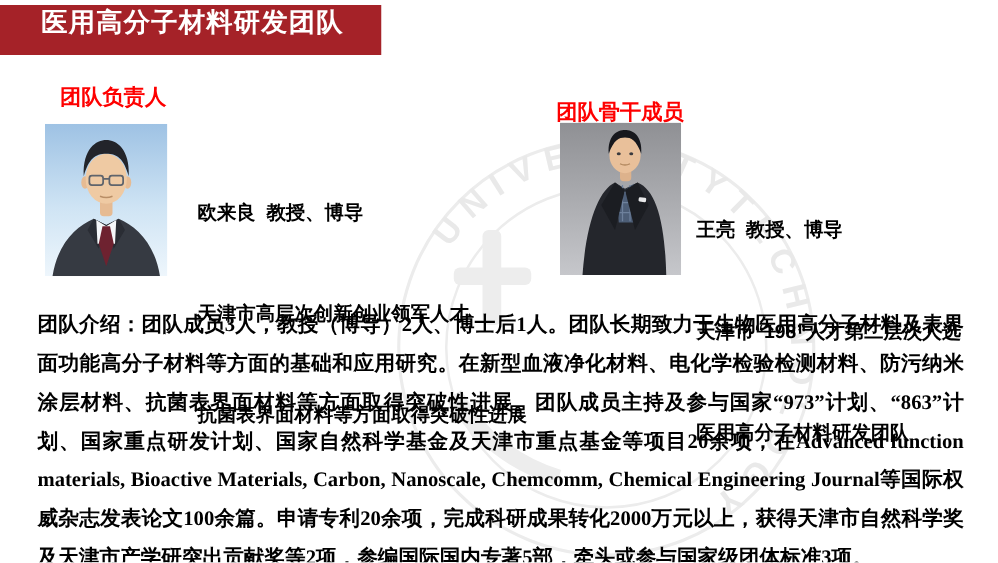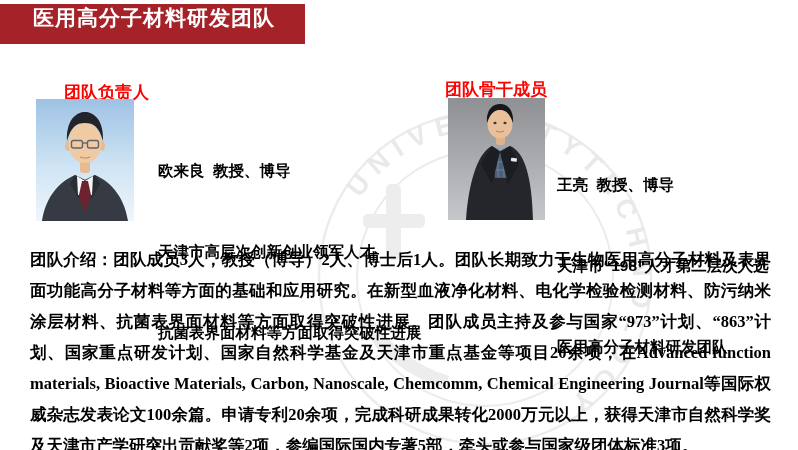--- a/index.html
+++ b/index.html
@@ -47,21 +47,21 @@
   }
 
   .red-heading {
     position: absolute;
     color: #FE0000;
     font-size: 17px;
     font-weight: bold;
     white-space: nowrap;
     z-index: 2;
   }
-  .leader-heading { left: 64px; top: 66px; margin-top: 15px; }
+  .leader-heading { left: 48px; top: 66px; }
   .core-heading   { left: 445px; top: 78px; }
 
   .photo {
     position: absolute;
     z-index: 2;
     overflow: hidden;
   }
   .leader-photo { left: 36px;  top: 99px; width: 98px; height: 122px; }
   .core-photo   { left: 448px; top: 98px; width: 97px; height: 122px; }
   .photo svg { display: block; width: 100%; height: 100%; }

